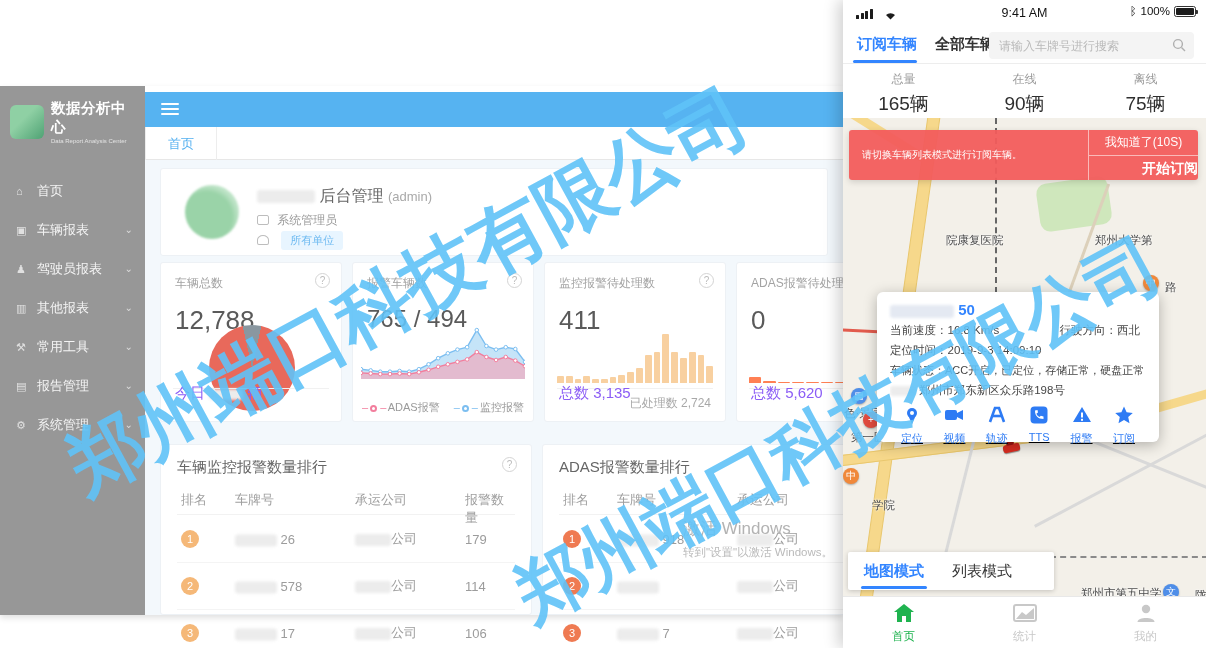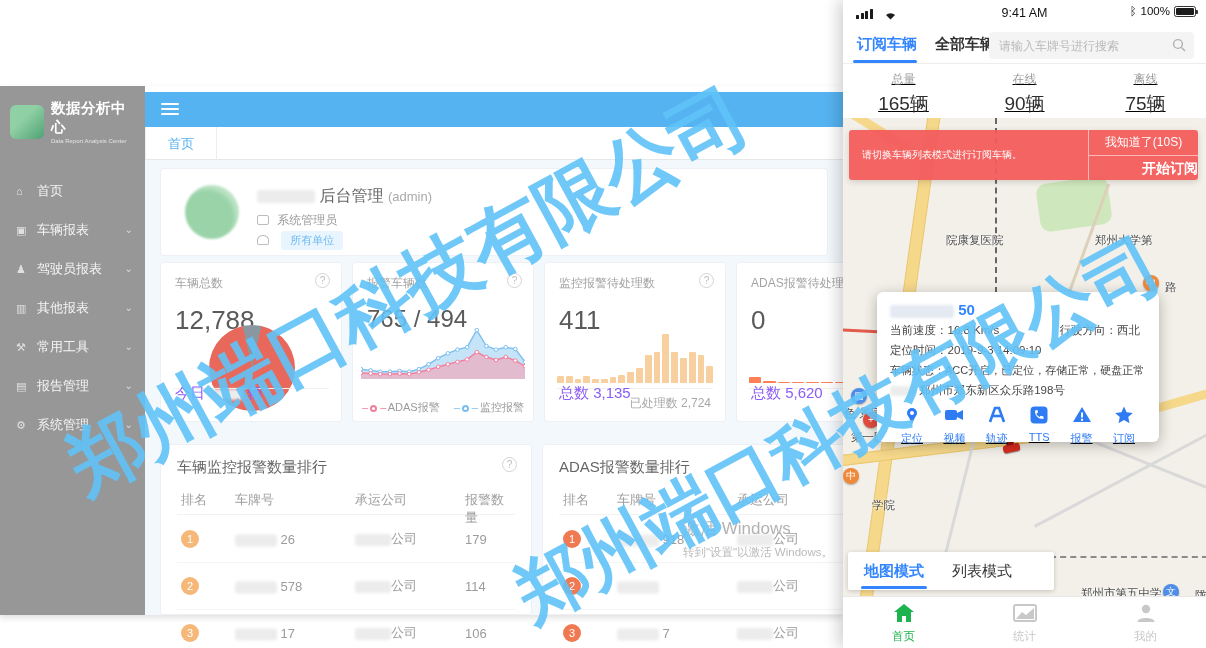--- a/index.html
+++ b/index.html
@@ -83,21 +83,21 @@
   .tabrow { position:relative; height:38px; background:#fff; border-bottom:1px solid #ededed; }
   .mtab1 { position:absolute; left:14px; top:9px; font-size:15px; font-weight:bold; color:#3385ff; cursor:pointer; }
   .mtab1-line { position:absolute; left:10px; bottom:0; width:64px; height:3px; background:#3385ff; border-radius:2px; }
   .mtab2 { position:absolute; left:92px; top:9px; font-size:15px; font-weight:bold; color:#333; cursor:pointer; }
   .msearch { position:absolute; left:146px; right:12px; top:6px; height:27px; background:#f4f4f4; border-radius:4px; border:none;
              font-size:12px; color:#777; padding:0 28px 0 10px; outline:none; font-family:inherit; }
   .msearch::placeholder { color:#b9b9b9; }
   .msearch-ic { position:absolute; right:20px; top:12px; }
 
   .mstats { position:relative; height:54px; background:#fff; display:flex; }
-  .mstat { flex:1; text-align:center; padding-top:7px;text-decoration:underline; }
+  .mstat { flex:1; text-align:center; padding-top:7px; }
   .mstat .lb { font-size:12px; color:#9a9a9a; }
   .mstat .vl { font-size:19px; color:#2f2f2f; margin-top:3px; font-weight:500; }
 
   .mmap { position:absolute; left:0; top:118px; right:0; height:478px; background:#f3f0e9; overflow:hidden; cursor:grab; }
   .mlabel { position:absolute; font-size:11.5px; color:#4c4c4c; white-space:nowrap; text-shadow:0 0 2px #fff,0 0 3px #fff; }
   .mbadge { position:absolute; background:#4f8ee8; color:#fff; font-size:10.5px; padding:1px 4px; border-radius:3px; white-space:nowrap; }
   .micon { position:absolute; width:16px; height:16px; border-radius:50%; color:#fff; font-size:10px; text-align:center; line-height:16px; box-shadow:0 1px 2px rgba(0,0,0,.3); }
   .roadlb { position:absolute; font-size:11px; color:#7a5c16; white-space:nowrap; }
   .car { position:absolute; width:17px; height:8px; background:#d82c20; border-radius:3px; transform:rotate(-12deg); box-shadow:0 1px 1px rgba(0,0,0,.4); }
   .car::after { content:""; position:absolute; left:4px; top:-3px; right:5px; height:4px; background:#9e1510; border-radius:2px; }

